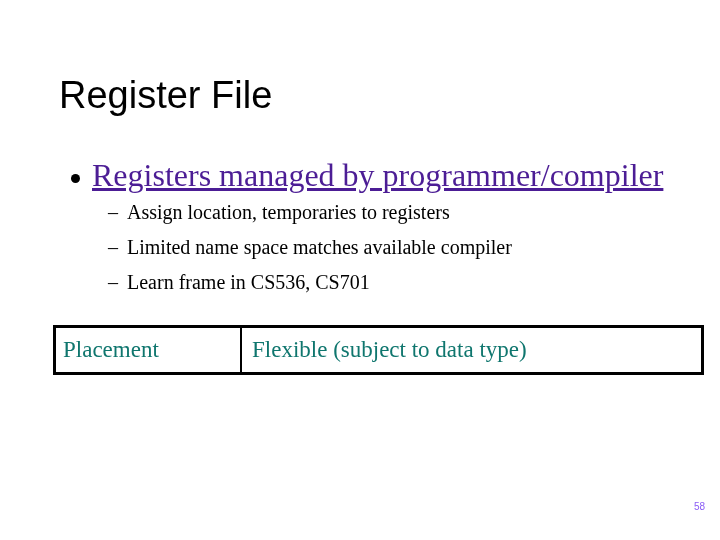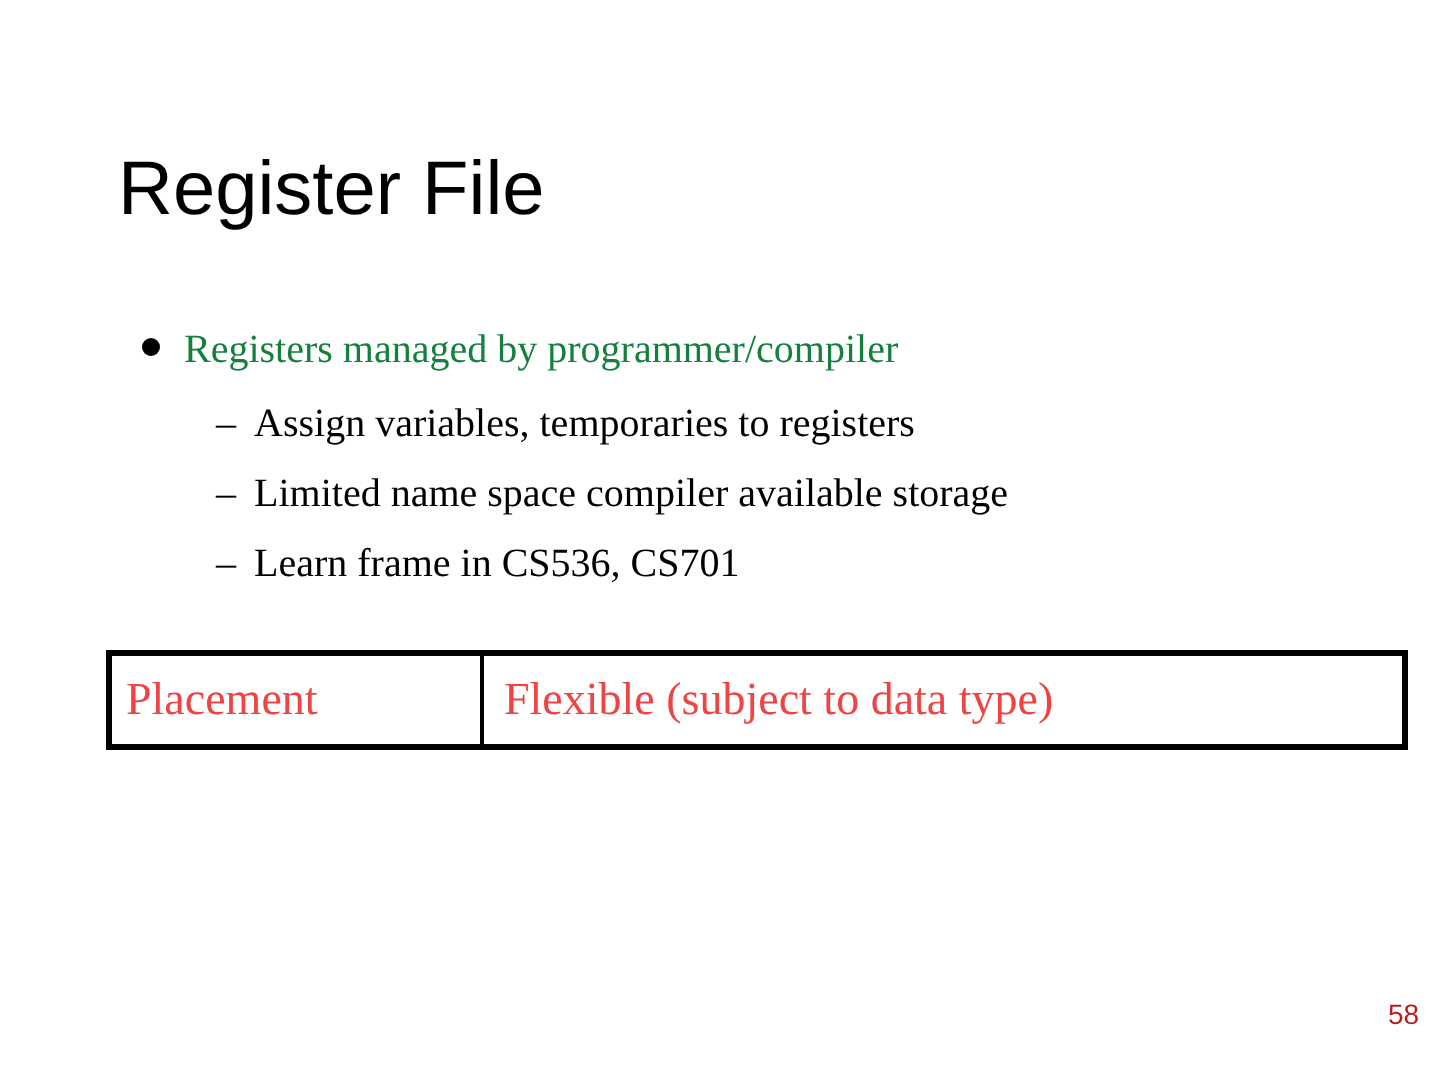--- a/index.html
+++ b/index.html
@@ -60,23 +60,24 @@
     position: absolute;
     left: 5px;
     top: -12px;
     width: 9px;
     height: 9px;
     border-radius: 50%;
     background: #000000;
   }
   .level1-text {
     font-family: "Liberation Serif", serif;
-    font-size: 20px;
+    font-size: 32px;
     line-height: 30px;
-    color: #15803d;
+    color: #4c1d95;
+    text-decoration: underline;
   }
 
   .level2-item {
     position: absolute;
     left: 108px;
     display: flex;
     align-items: baseline;
     white-space: nowrap;
   }
   .level2-marker {
@@ -108,63 +109,63 @@
     background: #ffffff;
     table-layout: fixed;
   }
   #spec-table td {
     border: 2px solid #000000;
     padding: 0 0 0 7px;
     height: 44px;
     font-family: "Liberation Serif", serif;
     font-size: 23px;
     line-height: 26px;
-    color: #ef4444;
+    color: #0f766e;
     vertical-align: middle;
     white-space: nowrap;
     overflow: hidden;
   }
   #spec-table td.col-key { width: 177px; }
   #spec-table td.col-val { width: 449px; padding-left: 10px; margin-left: 28px; }
 
   
   #page-number {
     position: absolute;
     left: 694px;
     top: 499px;
     font-family: "Liberation Sans", sans-serif;
-    font-size: 14px;
+    font-size: 10px;
     line-height: 16px;
-    color: #b91c1c;
+    color: #8b5cf6;
   }
 </style>
 </head>
 <body>
 
 <div id="slide">
 
   <div id="slide-title">Register File</div>
 
   <div id="bullet-list">
 
     <div class="level1-item">
       <span class="level1-marker">
         <span class="dot"></span>
       </span>
       <span class="level1-text">Registers managed by programmer/compiler</span>
     </div>
 
     <div class="level2-item" id="sub-0">
       <span class="level2-marker">–</span>
-      <span class="level2-text">Assign variables, temporaries to registers</span>
+      <span class="level2-text">Assign location, temporaries to registers</span>
     </div>
 
     <div class="level2-item" id="sub-1">
       <span class="level2-marker">–</span>
-      <span class="level2-text">Limited name space compiler available storage</span>
+      <span class="level2-text">Limited name space matches available compiler</span>
     </div>
 
     <div class="level2-item" id="sub-2">
       <span class="level2-marker">–</span>
       <span class="level2-text">Learn frame in CS536, CS701</span>
     </div>
 
   </div>
 
   <table id="spec-table">

